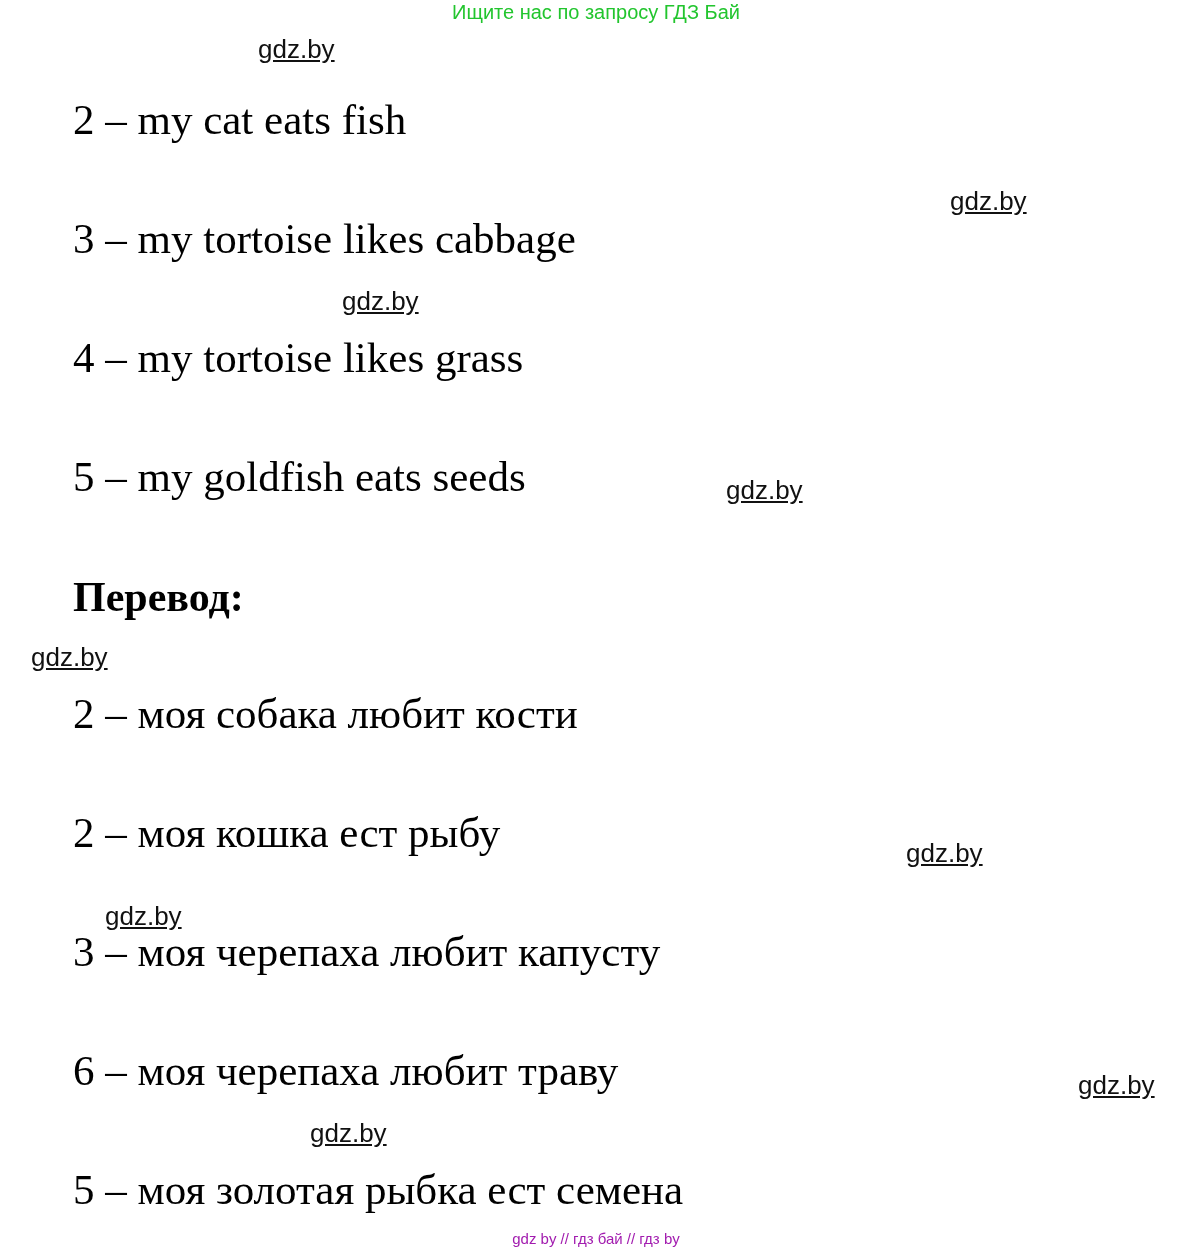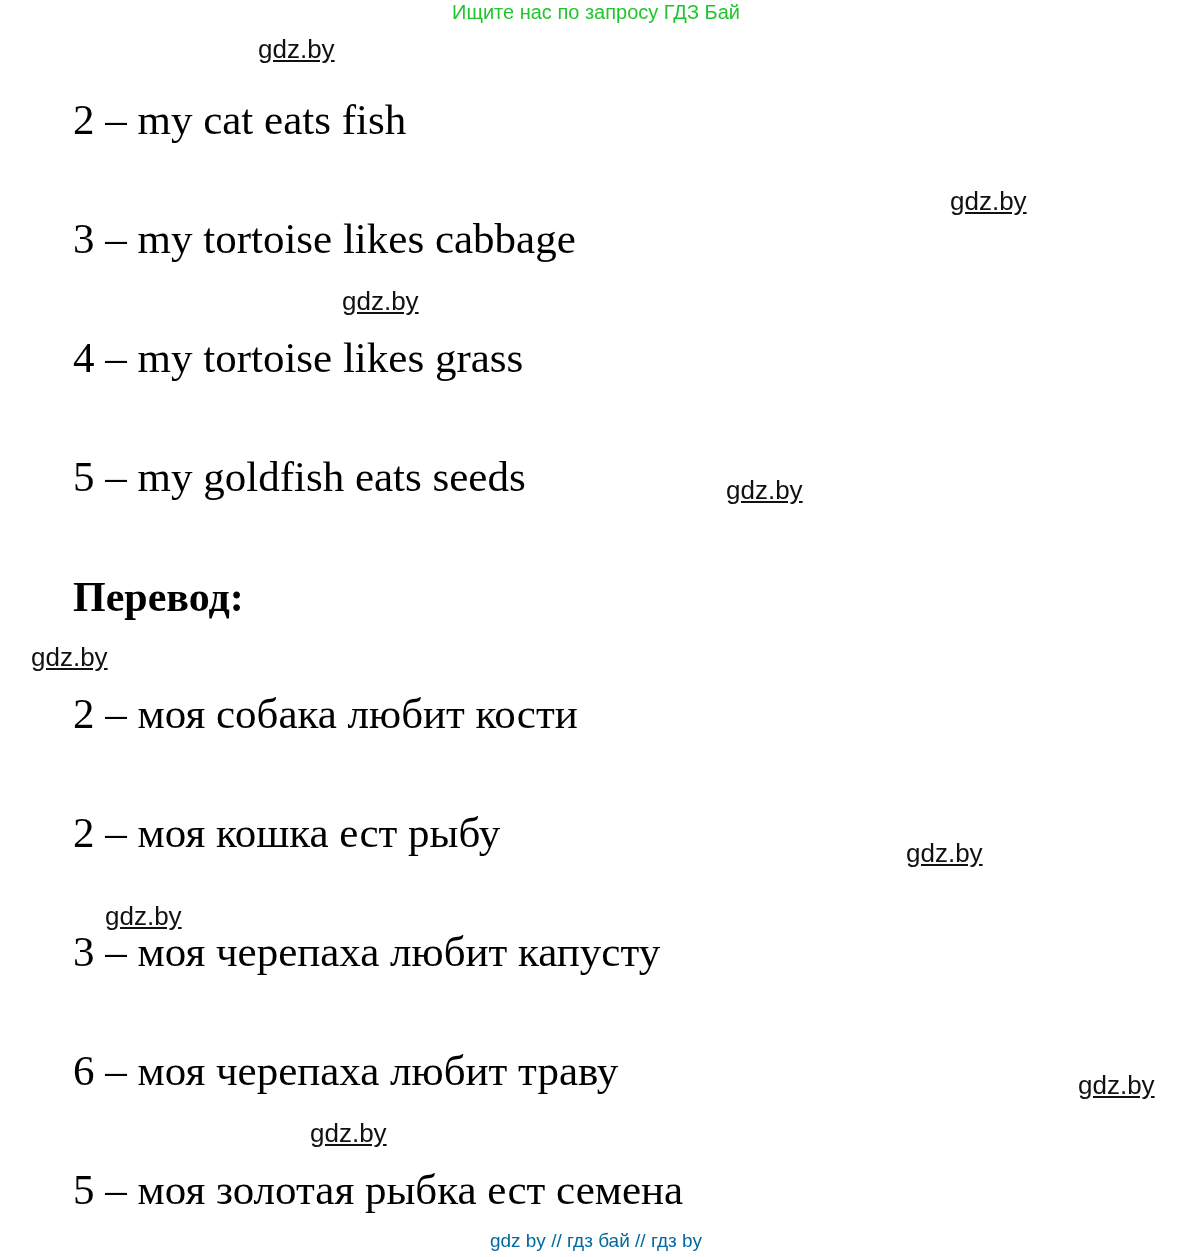--- a/index.html
+++ b/index.html
@@ -1,20 +1,20 @@
 <!DOCTYPE html>
 <html><head>
 <meta charset="utf-8">
 <style>
   html, body { margin:0; padding:0; background:#ffffff; }
   body { width:1192px; height:1257px; position:relative; overflow:hidden; }
   .banner { position:absolute; top:1px; left:0; width:1192px; text-align:center;
     font-family:"Liberation Sans", sans-serif; font-size:20px; color:#22c52e; }
   .footer { position:absolute; top:1230px; left:0; width:1192px; text-align:center;
-    font-family:"Liberation Sans", sans-serif; font-size:19px; color:#0369a1; }
+    font-family:"Liberation Sans", sans-serif; font-size:15px; color:#a21caf; }
   .line { position:absolute; left:73px; font-family:"Liberation Serif", serif;
     font-size:43px; color:#000; white-space:nowrap; line-height:1; }
   .heading { position:absolute; left:73px; font-family:"Liberation Serif", serif;
     font-weight:bold; font-size:42px; color:#000; line-height:1; }
   .wm { position:absolute; font-family:"Liberation Sans", sans-serif; font-size:26px;
     color:#111; line-height:1;text-decoration:underline; }
 </style>
 </head>
 <body>
 

